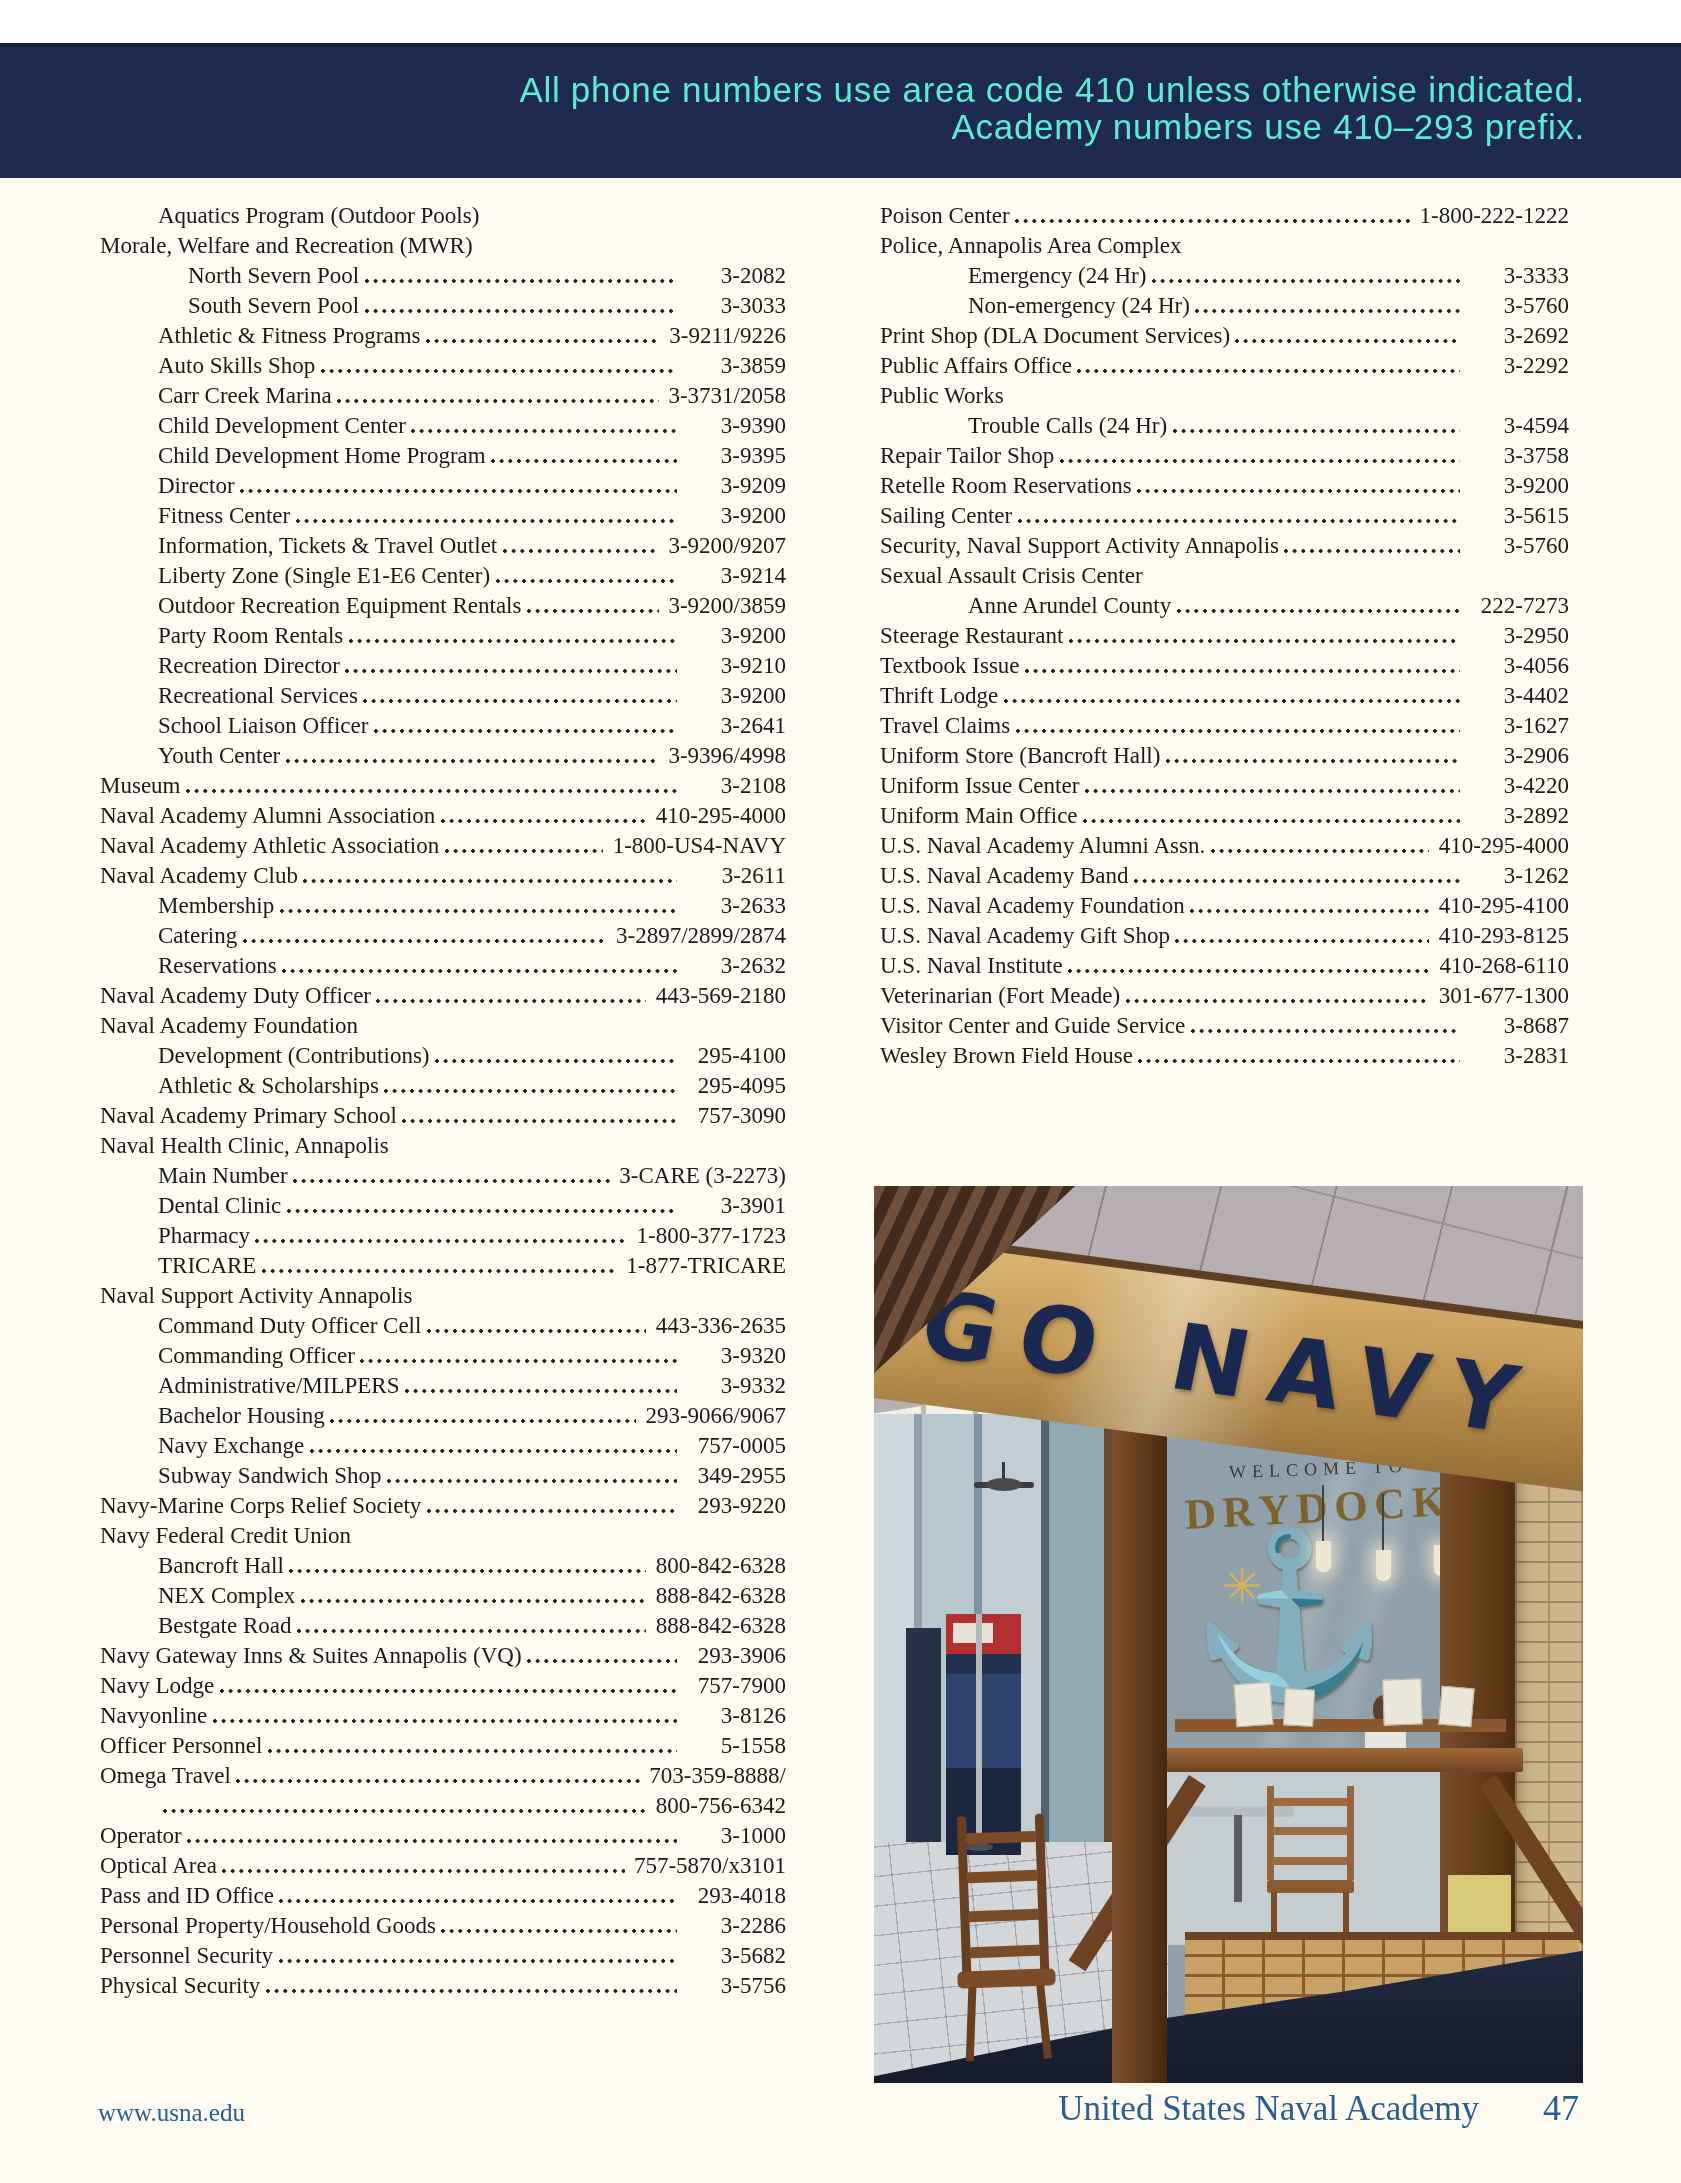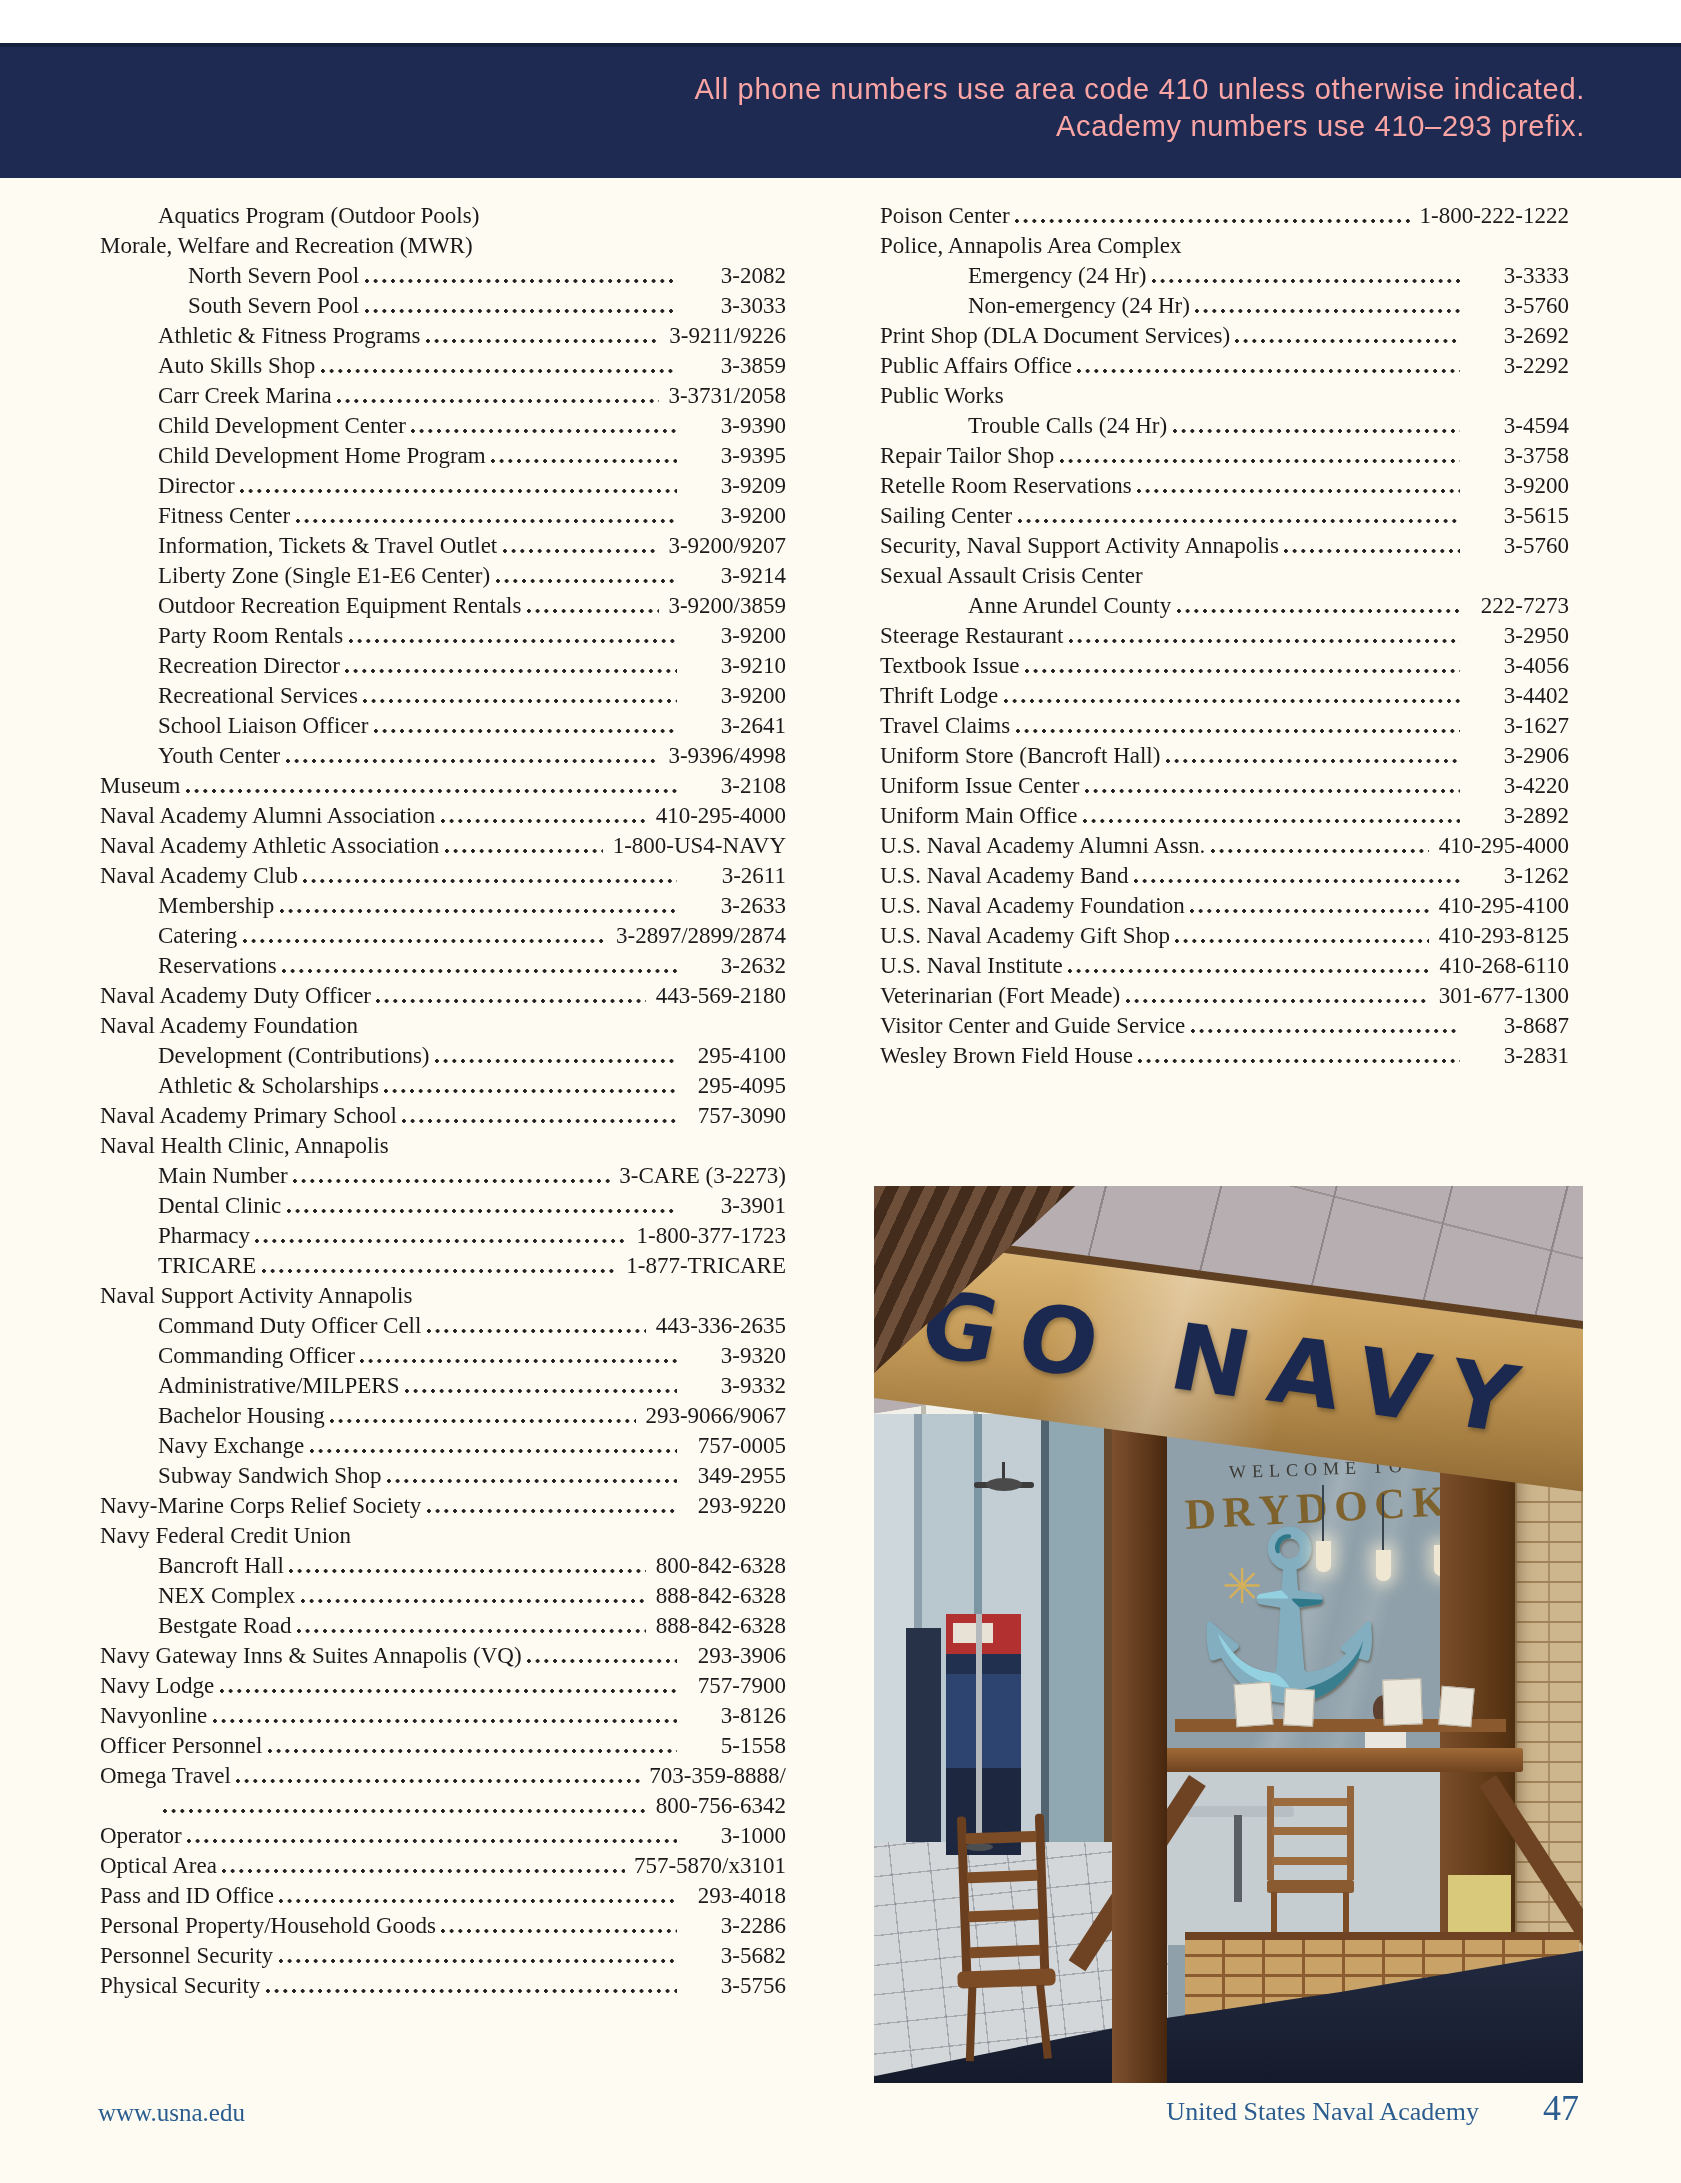--- a/index.html
+++ b/index.html
@@ -3,41 +3,41 @@
 <meta charset="utf-8">
 <style>
   html,body{margin:0;padding:0;}
   body{width:1681px;height:2183px;background:#ffffff;font-family:"Liberation Serif",serif;}
   .page{position:relative;width:1681px;height:2183px;background:#fdfbf2;overflow:hidden;}
   .topstrip{position:absolute;left:0;top:0;width:100%;height:43px;background:#ffffff;}
 
   
   .banner{position:absolute;left:0;top:43px;width:100%;height:135px;background:#1e2a52;
           border-top:4px solid #151f3e;box-sizing:border-box;text-align:right;
-          padding:24px 96px 0 0;color:#fca5a5;
-          font-family:"Liberation Sans",sans-serif;font-size:29px;line-height:37px;letter-spacing:0.7px;}
+          padding:24px 96px 0 0;color:#5eead4;
+          font-family:"Liberation Sans",sans-serif;font-size:35px;line-height:37px;letter-spacing:0.7px;}
 
   
   .col{position:absolute;top:198px;}
   .col-left{left:100px;width:686px;}
   .col-right{left:880px;width:689px;}
   .row{display:flex;align-items:flex-end;height:30px;font-size:23px;color:#1a1a1a;}
   .row .label{white-space:pre;line-height:1.05;}
   .row .leader{flex:1;position:relative;margin:0 9.4px 0 5.4px;min-width:16px;}
   .row .leader::after{content:"";position:absolute;left:0;right:0;bottom:4.7px;height:4px;
       background-image:radial-gradient(circle at 2px 2px,#222 1.6px,rgba(0,0,0,0) 1.9px);
       background-size:8.7px 4px;background-repeat:repeat-x;}
   .row .num{white-space:pre;min-width:100px;text-align:right;line-height:1.05;}
   .row.i1{padding-left:58px;}
   .row.i2{padding-left:88px;}
 
   
   .site{position:absolute;left:98px;top:2099px;font-size:25px;color:#2b5d8f;text-decoration:none;}
   .pub{position:absolute;right:102px;top:2087px;display:flex;align-items:baseline;gap:64px;color:#2b5d8f;}
-  .pub .pubname{font-size:26px;}
+  .pub .pubname{font-size:35px;}
   .pub .pagenum{font-size:36px;}
 
   
   .photo{position:absolute;left:874px;top:1186px;width:709px;height:897px;margin:0;
          overflow:hidden;background:#8fa0aa;}
   .photo *{position:absolute;}
   .ph-ceiling{left:0;top:0;width:709px;height:241px;background:#b6aeb1;
       background-image:repeating-linear-gradient(104deg,#8f8689 0 2px,rgba(0,0,0,0) 2px 112px),
                        repeating-linear-gradient(14deg,#9b9294 0 2px,rgba(0,0,0,0) 2px 167px);}
   .ph-halllight{left:0;top:214px;width:174px;height:74px;transform:skewY(-9deg);

